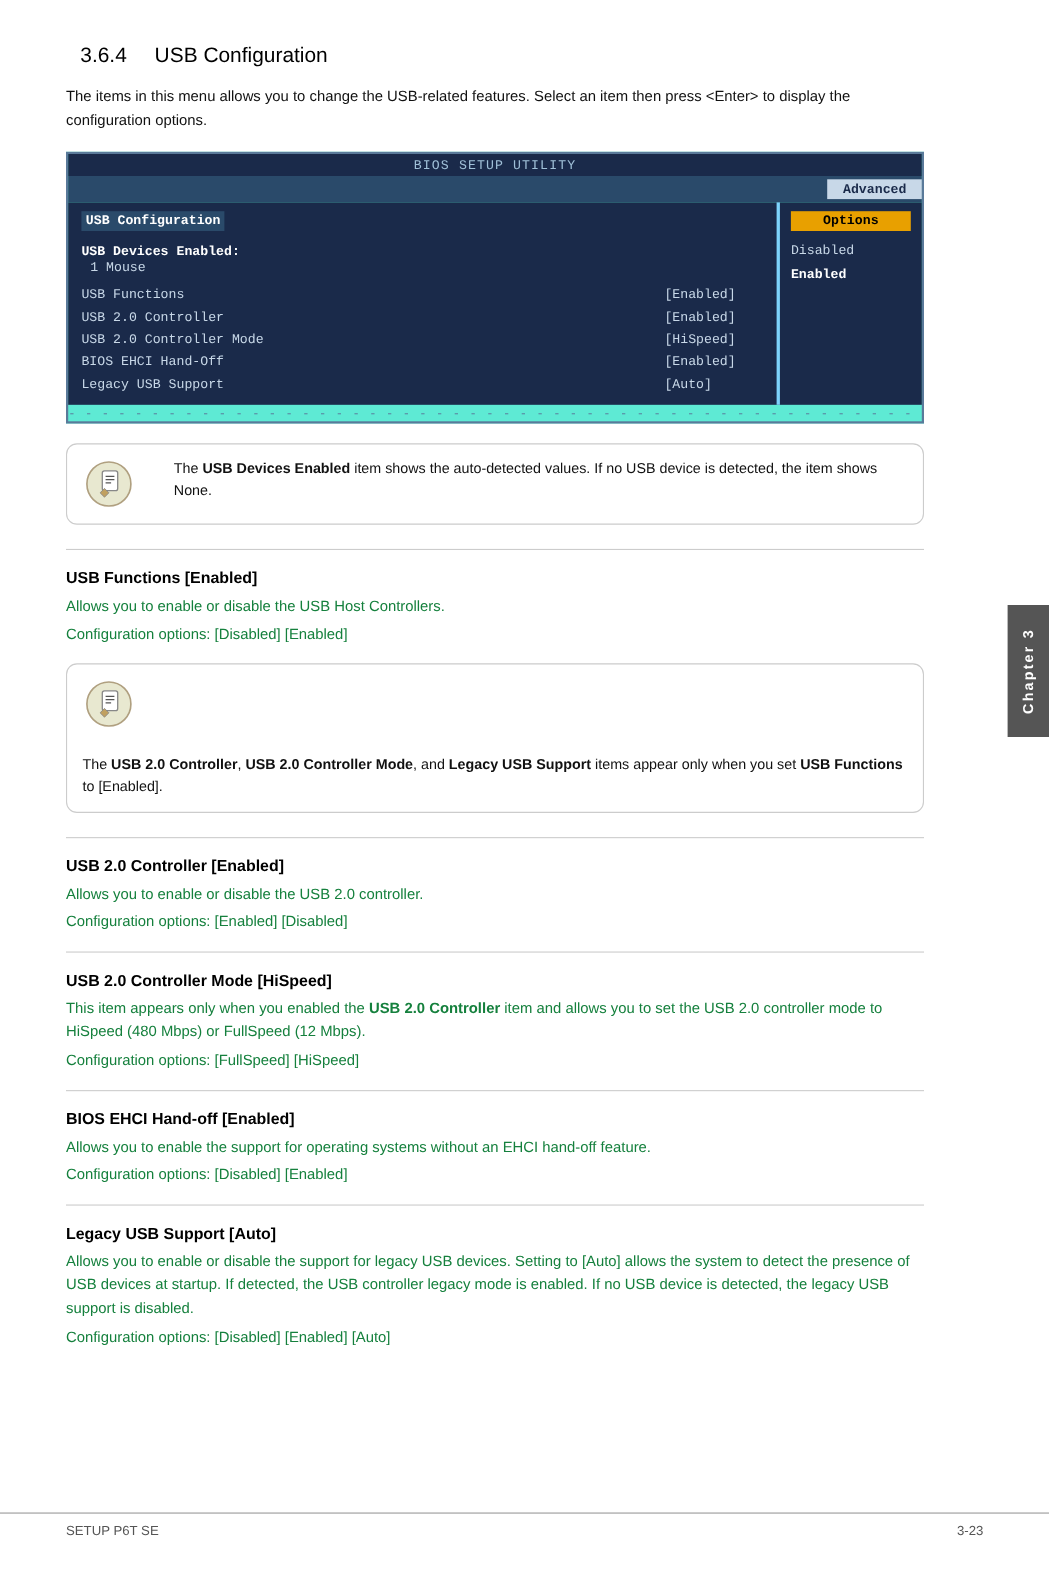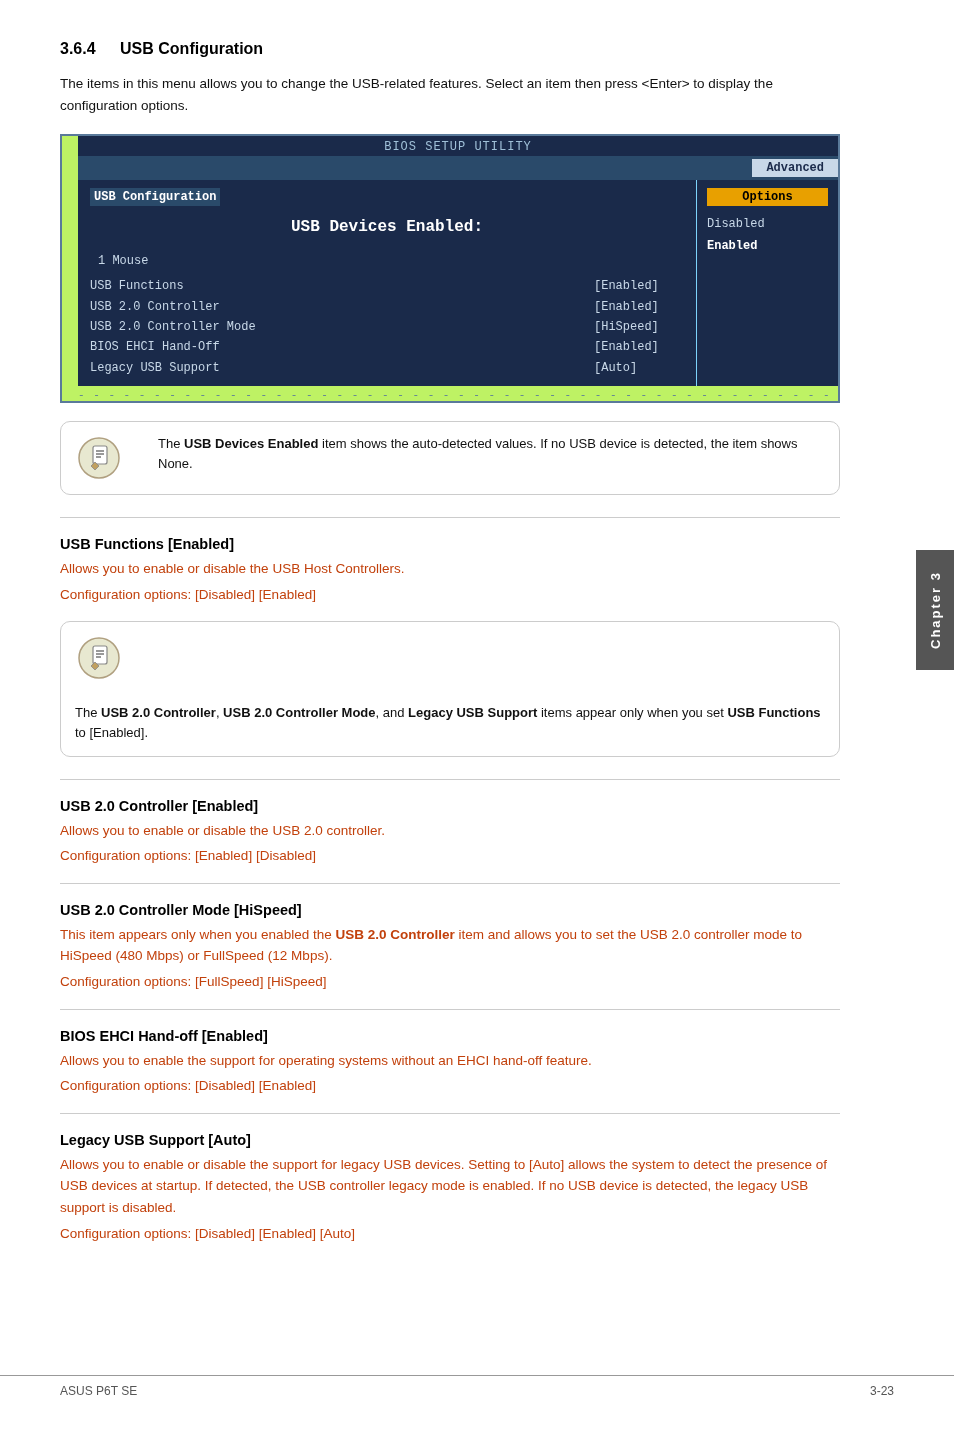--- a/index.html
+++ b/index.html
@@ -12,46 +12,46 @@
       min-height: 1438px;
       position: relative;
     }
 
     .page-content {
       padding: 40px 60px 60px 60px;
       max-width: 900px;
     }
 
     .section-title {
-      font-size: 16px;
-      font-weight: bold;
+      font-size: 19px;
+      font-weight: normal;
       margin-bottom: 14px;
+      margin-left: 13px;
     }
 
     .section-title span.num {
       margin-right: 20px;
     }
 
     .intro-text {
       font-size: 13.5px;
       line-height: 1.6;
       margin-bottom: 18px;
       color: #111;
       margin-top: 15px;
     }
 
     
     .bios-box {
       border: 2px solid #5a7a9a;
-      background: #bef264;
+      background: #5eead4;
       color: #c8d8e8;
       font-family: 'Courier New', Courier, monospace;
       font-size: 12.5px;
       margin-bottom: 18px;
-      padding-left: 16px;
     }
 
     .bios-title-bar {
       background: #1a2a4a;
       color: #a0c0d8;
       text-align: center;
       padding: 4px 0 2px 0;
       font-size: 12px;
       letter-spacing: 1px;
     }
@@ -77,24 +77,24 @@
       background: #1a2a4a;
     }
 
     .bios-main {
       flex: 1;
       padding: 8px 12px;
       color: #c8d8e8;
     }
 
     .bios-sidebar {
-      width: 142px;
+      width: 132px;
       padding: 8px 10px;
       color: #c8d8e8;
-      border-left: 1px solid #7dd3fc;
+      border-left: 3px solid #7dd3fc;
     }
 
     .bios-section-label {
       color: #fff;
       font-weight: bold;
       font-size: 12px;
       margin-bottom: 6px;
       background: #2a4a6a;
       padding: 2px 4px;
       display: inline-block;
@@ -116,24 +116,23 @@
       line-height: 1.8;
     }
 
     .bios-sidebar-option.active {
       color: #fff;
       font-weight: bold;
     }
 
     .bios-devices {
       color: #fff;
-      font-size: 16px;
-      margin-bottom: 18px;
-      font-weight: bold;
-      text-align: center;
+      font-size: 12px;
+      margin-bottom: 0;
+      font-weight: bold;
     }
 
     .bios-device-item {
       color: #c8d8e8;
       font-size: 12px;
       padding-left: 8px;
     }
 
     .bios-row {
       display: flex;
@@ -202,21 +201,21 @@
     .sub-heading {
       font-size: 14.5px;
       font-weight: bold;
       margin: 18px 0 6px 0;
       color: #000;
     }
 
     .body-text {
       font-size: 13.5px;
       line-height: 1.6;
-      color: #c2410c;
+      color: #15803d;
       margin-bottom: 4px;
     }
 
     
     .chapter-sidebar {
       position: absolute;
       right: 0;
       top: 550px;
       width: 38px;
       background: #555;
@@ -386,15 +385,15 @@
   <p class="body-text">Allows you to enable or disable the support for legacy USB devices. Setting to [Auto] allows the system to detect the presence of USB devices at startup. If detected, the USB controller legacy mode is enabled. If no USB device is detected, the legacy USB support is disabled.</p>
   <p class="body-text">Configuration options: [Disabled] [Enabled] [Auto]</p>
 
 </div>
 
 <div class="chapter-sidebar">
   <span>Chapter 3</span>
 </div>
 
 <div class="footer-bar">
-  <span>ASUS P6T SE</span>
+  <span>SETUP P6T SE</span>
   <span>3-23</span>
 </div>
 
 </body></html>

